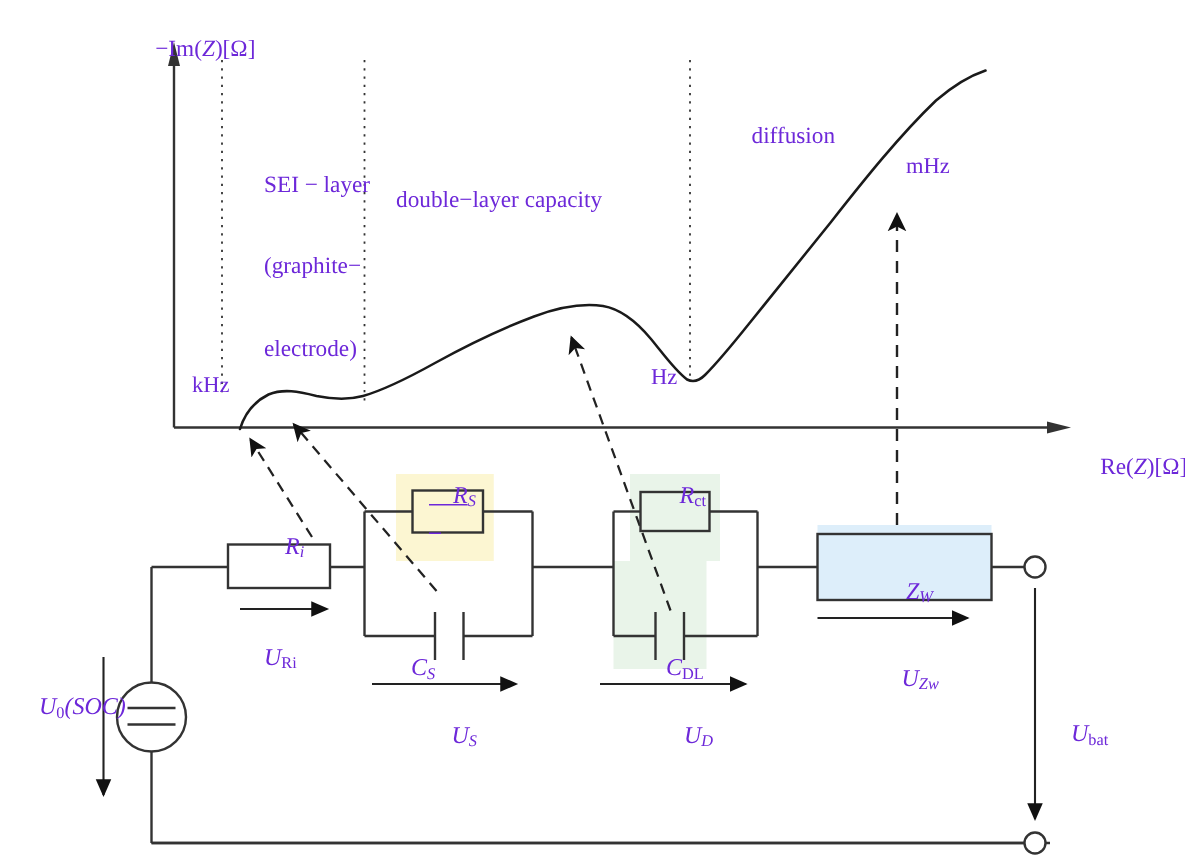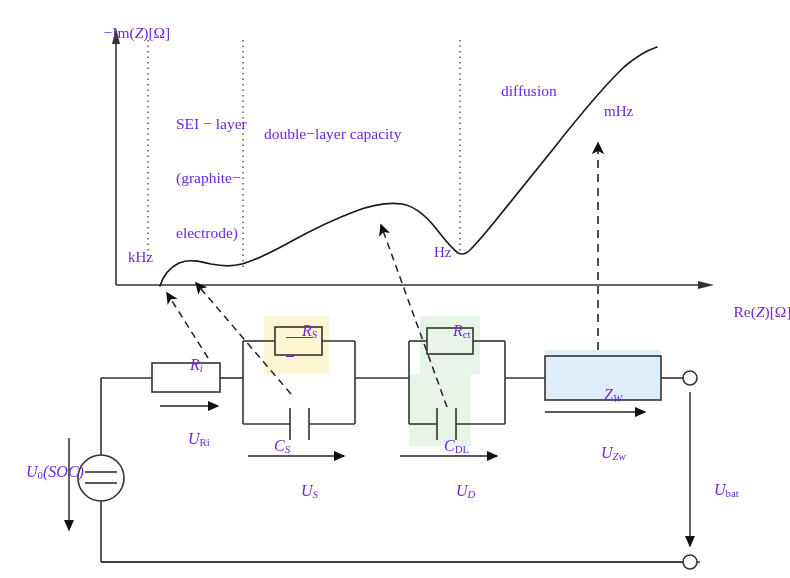--- a/index.html
+++ b/index.html
@@ -204,21 +204,21 @@
   <div class="lbl freq-lbl" style="left:604px; top:103px;">mHz</div>
 
   <div class="lbl comp-lbl" style="left:10px; top:444px;">
     <span class="it">U</span><sub>0</sub><span class="it">(SOC)</span>
   </div>
 
   <div class="lbl comp-lbl" style="left:174px; top:337px;">
     <span class="it">R</span><sub class="it">i</sub>
   </div>
 
-  <div class="lbl comp-lbl" style="left:172px; top:411px;">
+  <div class="lbl comp-lbl" style="left:160px; top:411px;">
     <span class="it">U</span><sub>Ri</sub>
   </div>
 
   <div class="lbl comp-lbl" style="left:286px; top:303px;text-decoration:underline;">
     <span class="it">R</span><sub class="it">S</sub>
   </div>
 
   <div class="lbl comp-lbl" style="left:258px; top:418px;">
     <span class="it">C</span><sub class="it">S</sub>
   </div>

